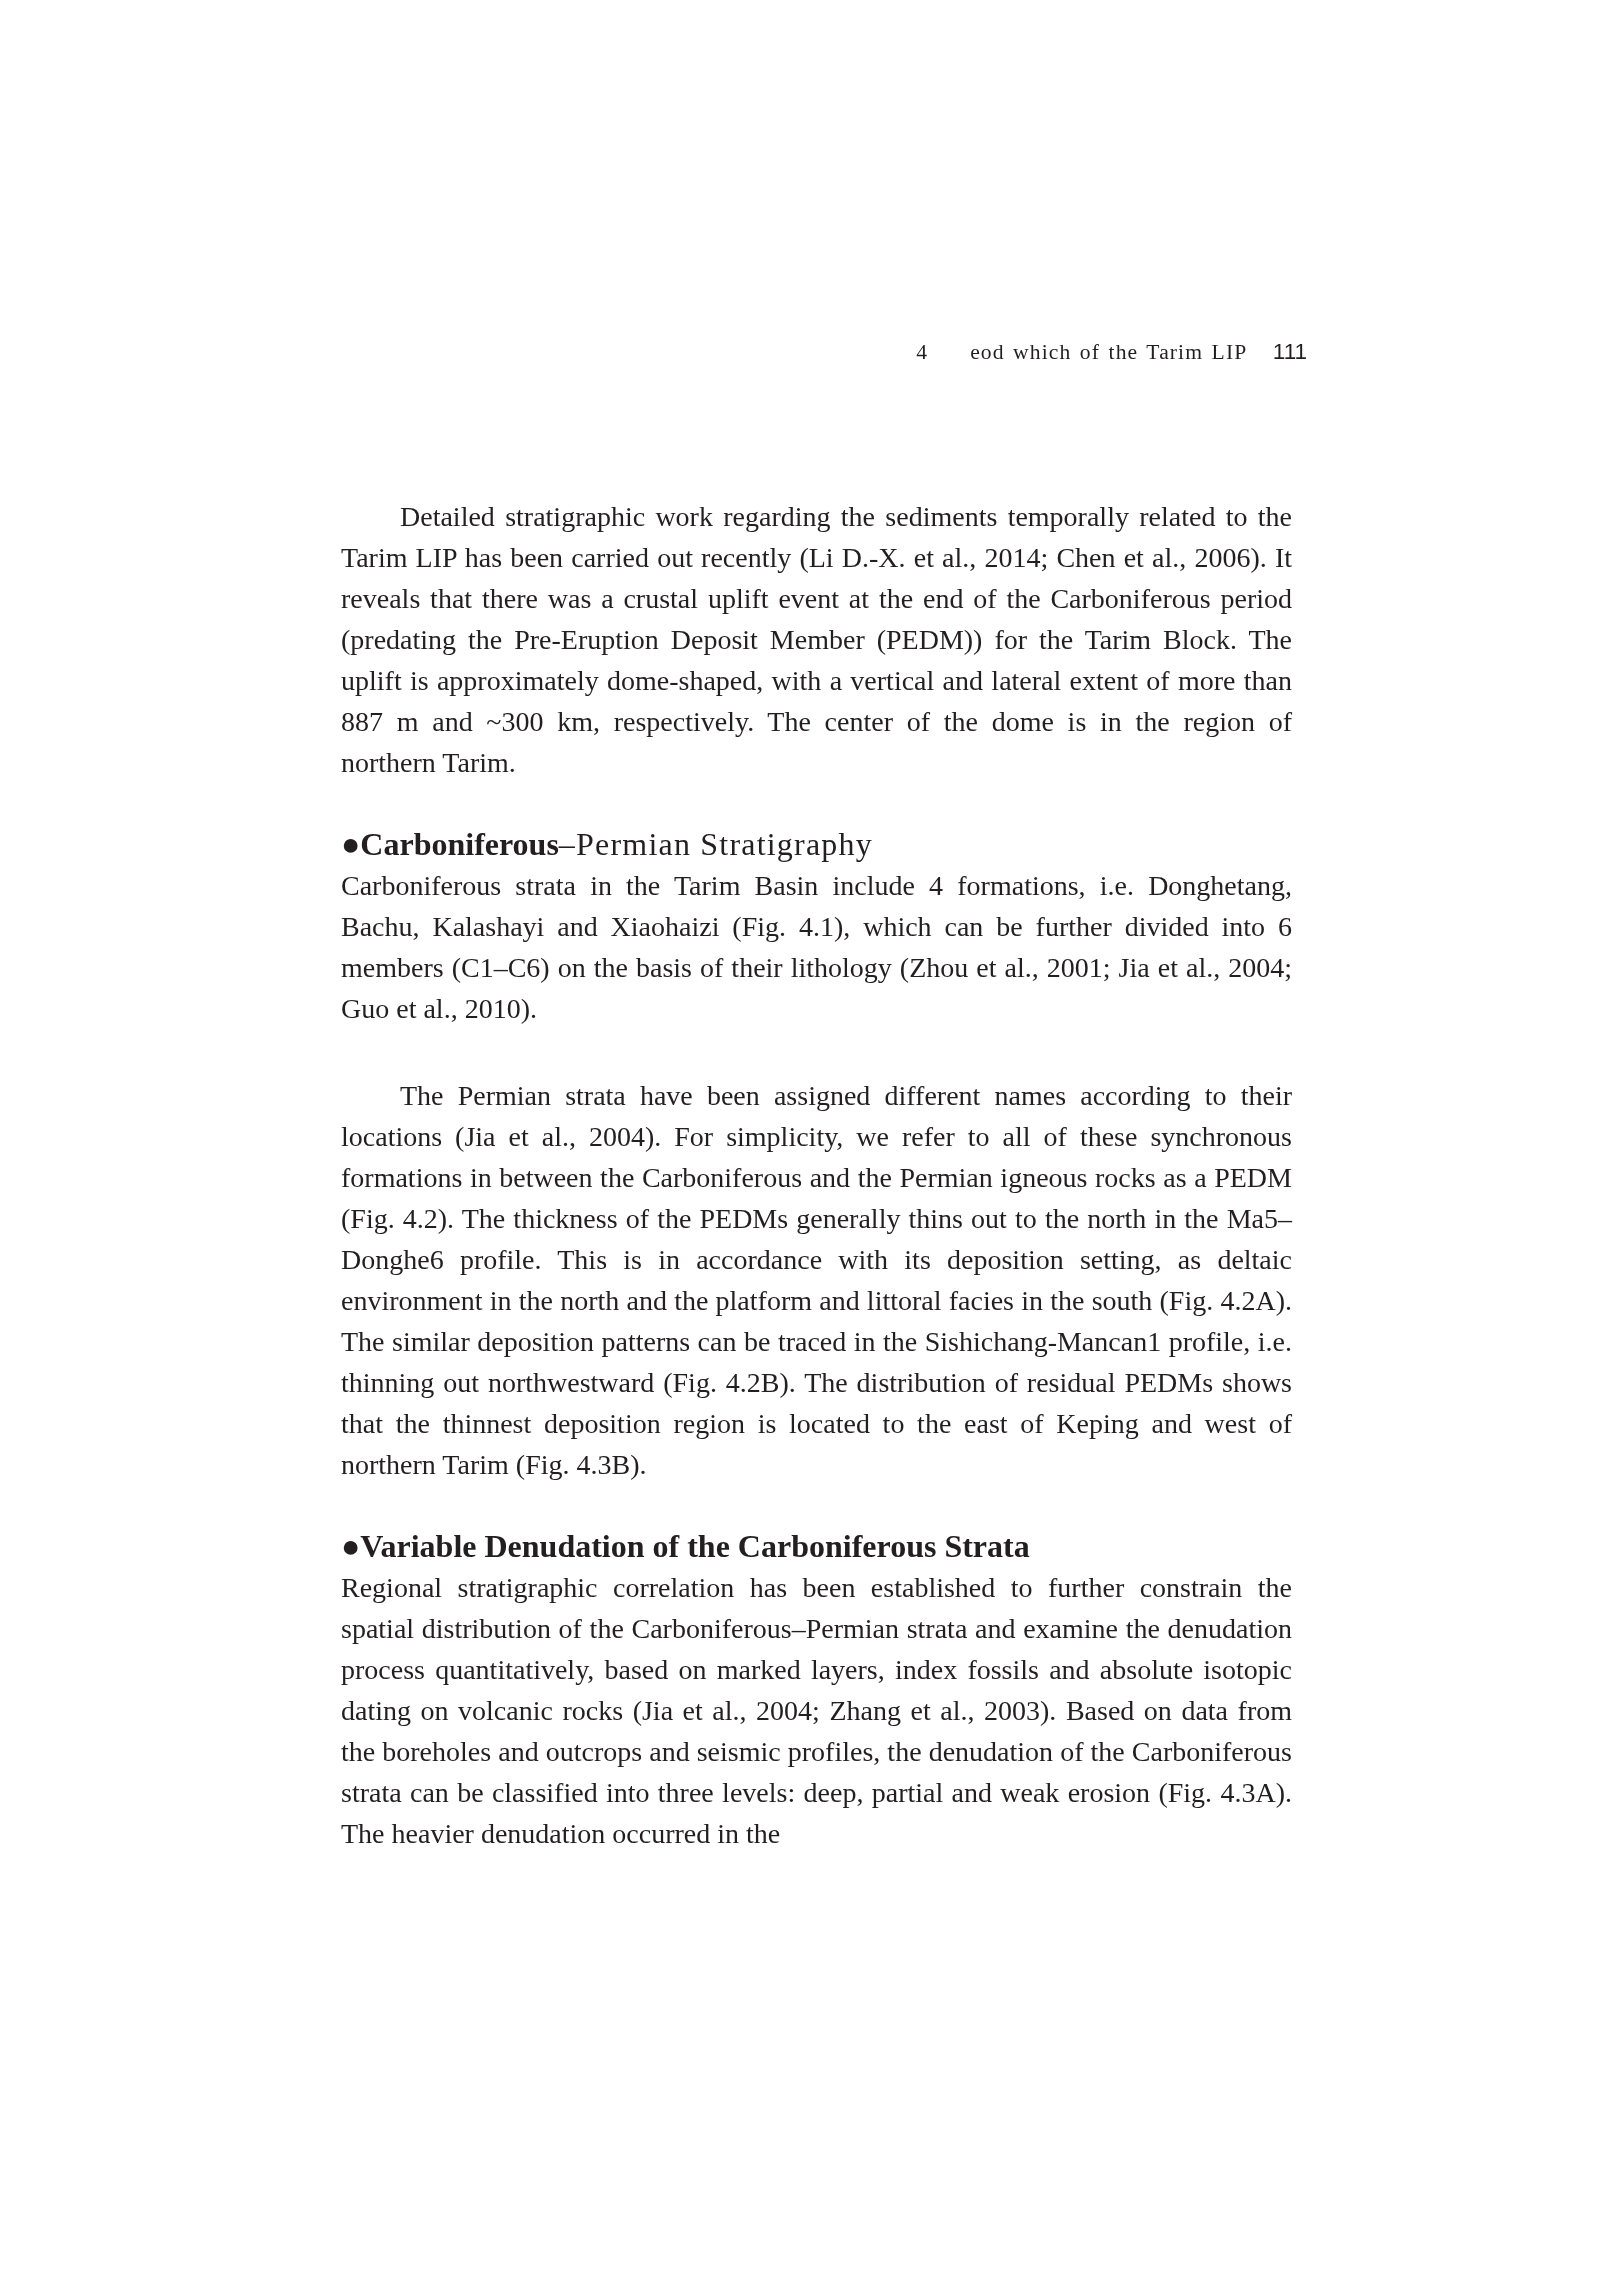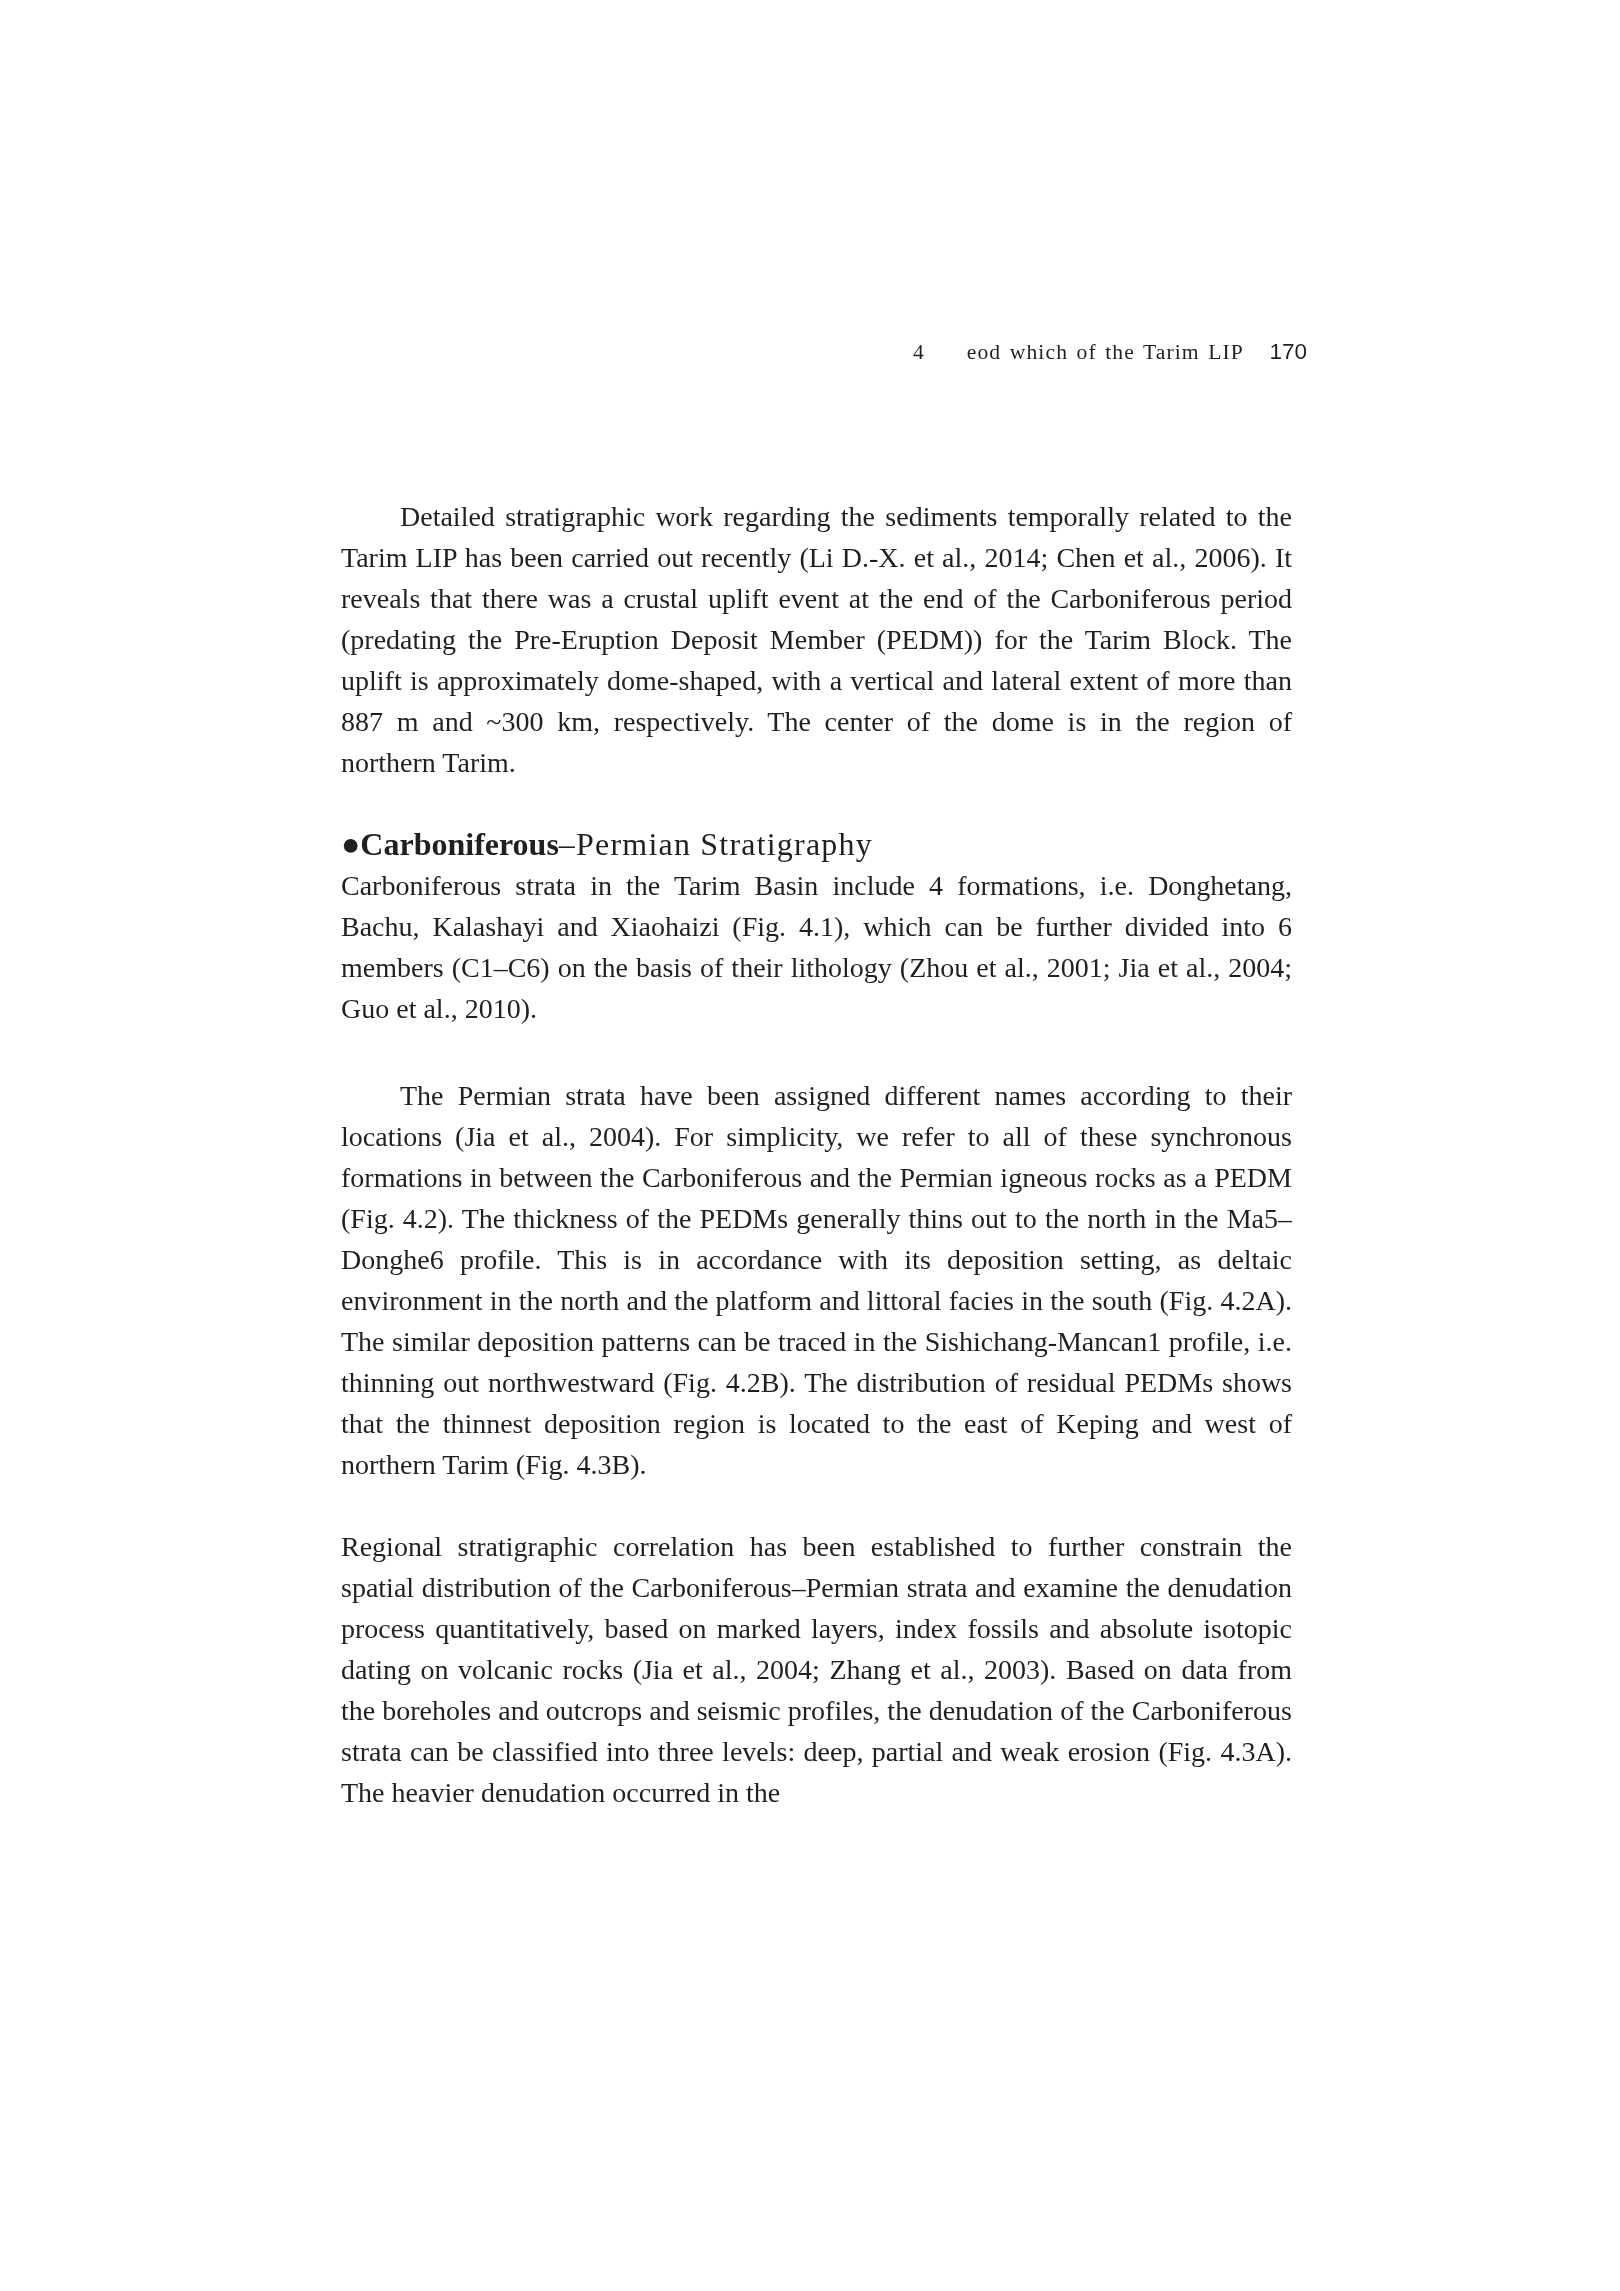--- a/index.html
+++ b/index.html
@@ -74,31 +74,34 @@
       font-weight: normal;
       letter-spacing: 1.2px;
     }
   </style>
 </head>
 <body>
 
 <div class="running-head">
   <span class="rh-chapter">4</span>
   <span class="rh-title">eod which of the Tarim LIP</span>
-  <span class="rh-page">170</span>
+  <span class="rh-page">111</span>
 </div>
 
 <div class="text-block">
   <p class="indent">Detailed stratigraphic work regarding the sediments temporally related to the Tarim LIP has been carried out recently (Li D.-X. et al., 2014; Chen et al., 2006). It reveals that there was a crustal uplift event at the end of the Carboniferous period (predating the Pre-Eruption Deposit Member (PEDM)) for the Tarim Block. The uplift is approximately dome-shaped, with a vertical and lateral extent of more than 887 m and ~300 km, respectively. The center of the dome is in the region of northern Tarim.</p>
 
   <div class="section-gap"></div>
 
   <h3 class="heading">
     <span class="bullet">●</span><span class="bold">Carboniferous</span><span class="light">–Permian Stratigraphy</span>
   </h3>
   <p>Carboniferous strata in the Tarim Basin include 4 formations, i.e. Donghetang, Bachu, Kalashayi and Xiaohaizi (Fig. 4.1), which can be further divided into 6 members (C1–C6) on the basis of their lithology (Zhou et al., 2001; Jia et al., 2004; Guo et al., 2010).</p>
   <p class="indent">The Permian strata have been assigned different names according to their locations (Jia et al., 2004). For simplicity, we refer to all of these synchronous formations in between the Carboniferous and the Permian igneous rocks as a PEDM (Fig. 4.2). The thickness of the PEDMs generally thins out to the north in the Ma5–Donghe6 profile. This is in accordance with its deposition setting, as deltaic environment in the north and the platform and littoral facies in the south (Fig. 4.2A). The similar deposition patterns can be traced in the Sishichang-Mancan1 profile, i.e. thinning out northwestward (Fig. 4.2B). The distribution of residual PEDMs shows that the thinnest deposition region is located to the east of Keping and west of northern Tarim (Fig. 4.3B).</p>
 
   <div class="section-gap"></div>
 
+  <h3 class="heading">
+    <span class="bullet">●</span><span class="bold">Variable Denudation of the Carboniferous Strata</span>
+  </h3>
   <p>Regional stratigraphic correlation has been established to further constrain the spatial distribution of the Carboniferous–Permian strata and examine the denudation process quantitatively, based on marked layers, index fossils and absolute isotopic dating on volcanic rocks (Jia et al., 2004; Zhang et al., 2003). Based on data from the boreholes and outcrops and seismic profiles, the denudation of the Carboniferous strata can be classified into three levels: deep, partial and weak erosion (Fig. 4.3A). The heavier denudation occurred in the</p>
 </div>
 
 
 </body></html>

